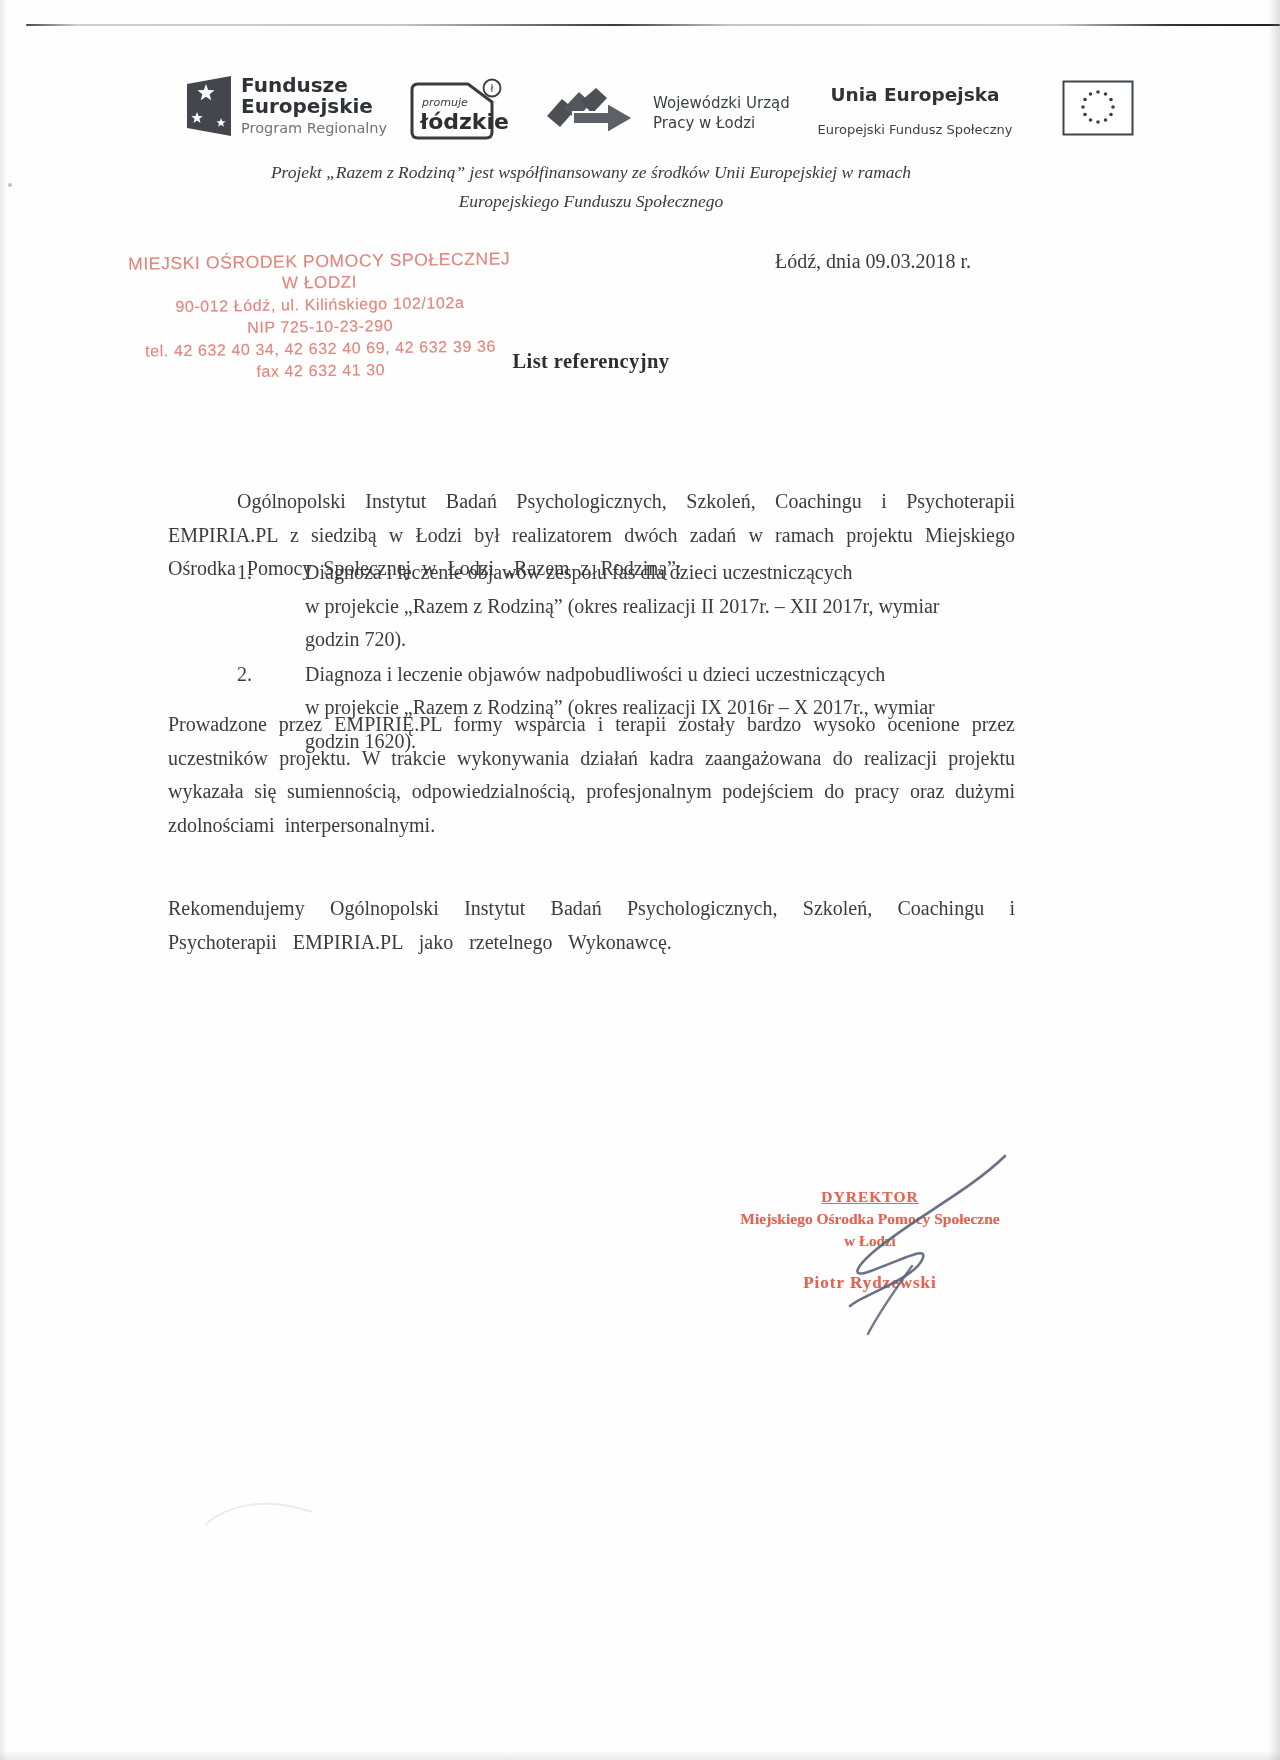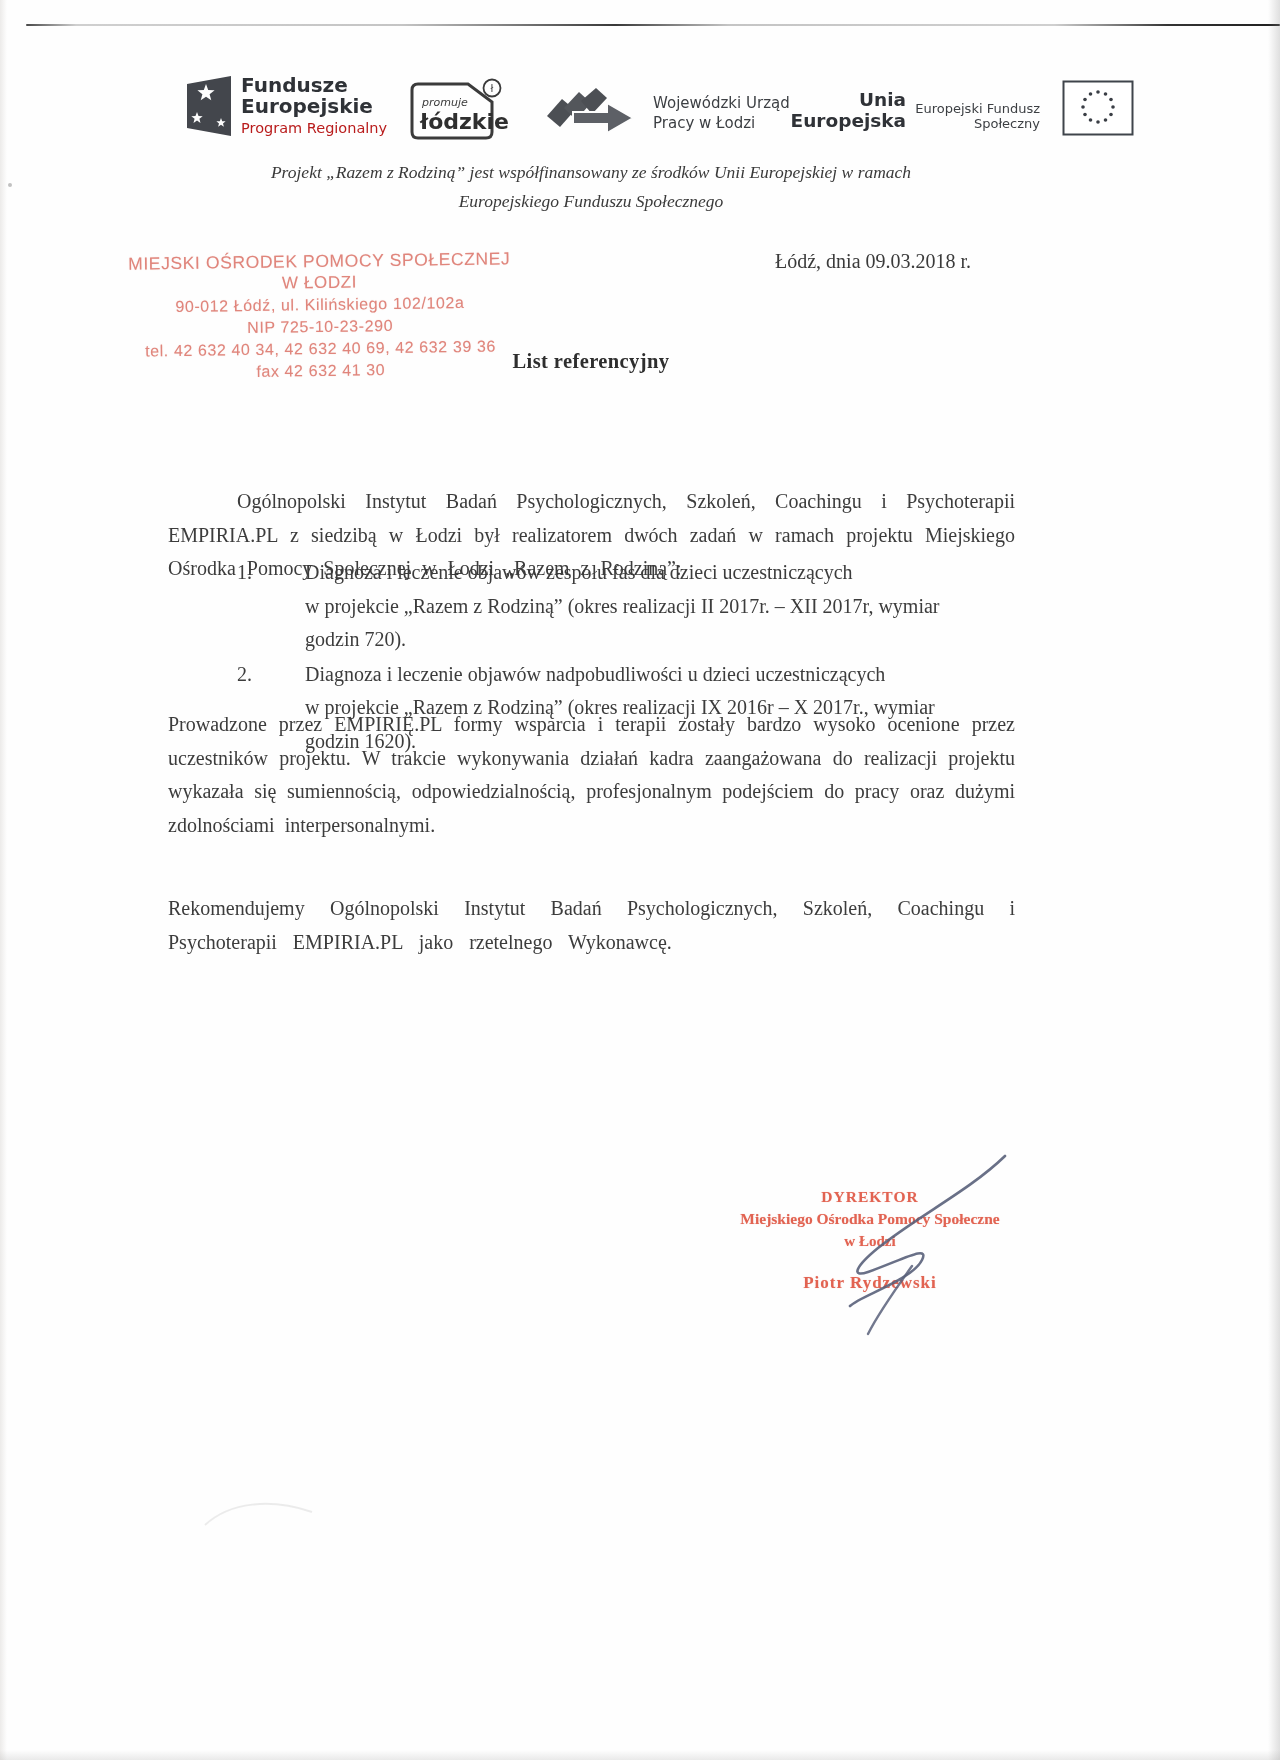--- a/index.html
+++ b/index.html
@@ -27,26 +27,26 @@
   .scan-left-shade{left:0;top:0;width:7px;height:100%;
     background:linear-gradient(to right, rgba(190,185,180,.28), rgba(190,185,180,0));}
   .scan-dot{left:8px;top:183px;width:4px;height:4px;border-radius:50%;background:rgba(120,120,120,.45);}
 
   
   .logos{left:0;top:70px;width:1280px;height:90px;}
   .lg{position:absolute;display:flex;align-items:center;}
   .fe{left:185px;top:4px;}
   .fe-text{margin-left:8px;font-family:"DejaVu Sans",sans-serif;color:#2f3237;line-height:1.05;}
   .fe-text .b{font-weight:bold;font-size:20px;}
-  .fe-text .s{font-size:14.5px;color:#b91c1c;margin-top:4px;font-weight:normal;}
+  .fe-text .s{font-size:14.5px;color:#737373;margin-top:4px;font-weight:normal;}
   .lodz{left:408px;top:12px;}
   .lodz-box{position:relative;width:86px;height:58px;}
   .wup{left:545px;top:16px;}
   .wup-text{margin-left:12px;font-family:"DejaVu Sans",sans-serif;font-size:15px;color:#3c3f43;line-height:1.35;}
-  .eu-block{left:790px;top:14px;width:250px;text-align:right;flex-direction:row;align-items:flex-end;display:flex;font-family:"DejaVu Sans",sans-serif;color:#2f3237;}
+  .eu-block{left:790px;top:14px;width:250px;text-align:right;flex-direction:column;display:flex;font-family:"DejaVu Sans",sans-serif;color:#2f3237;}
   .eu-block .b{font-weight:bold;font-size:18.5px;}
   .eu-block .s{font-size:13px;margin-top:17px;color:#3c3f43;}
   .eu-flag{left:1062px;top:10px;}
 
   
   .funding{left:168px;top:158px;width:846px;text-align:center;
     font-style:italic;font-size:17.5px;color:#3a3a3a;line-height:1.65;}
 
   
   .stamp{left:85px;top:250px;width:470px;text-align:center;
@@ -66,21 +66,21 @@
   .p3{top:892px;word-spacing:11px;}
   .list{left:237px;top:556px;width:790px;font-size:20px;line-height:33.5px;color:#3c3c3c;}
   .list-item{display:flex;margin-bottom:1px;}
   .li-num{width:68px;flex:0 0 68px;}
   .li-text{white-space:pre-line;}
 
   
   .sig-block{left:660px;top:1186px;width:420px;text-align:center;
     color:rgba(224,90,72,.92);line-height:22px;
     text-shadow:0 0 1px rgba(224,90,72,.35);}
-  .sig-block .s1{font-weight:bold;font-size:15.5px;letter-spacing:1px;}
+  .sig-block .s1{font-weight:bold;font-size:15.5px;letter-spacing:1px;text-decoration:underline;}
   .sig-block .s2{font-size:15.5px;font-weight:bold;}
   .sig-block .s3{font-size:15px;font-weight:bold;}
   .sig-block .name{font-weight:bold;font-size:17px;letter-spacing:1px;margin-top:20px;}
   .sig-ink{left:760px;top:1150px;}
   .scribble{left:200px;top:1490px;opacity:.5;}
 </style>
 </head>
 <body>
 
 <div class="page">

